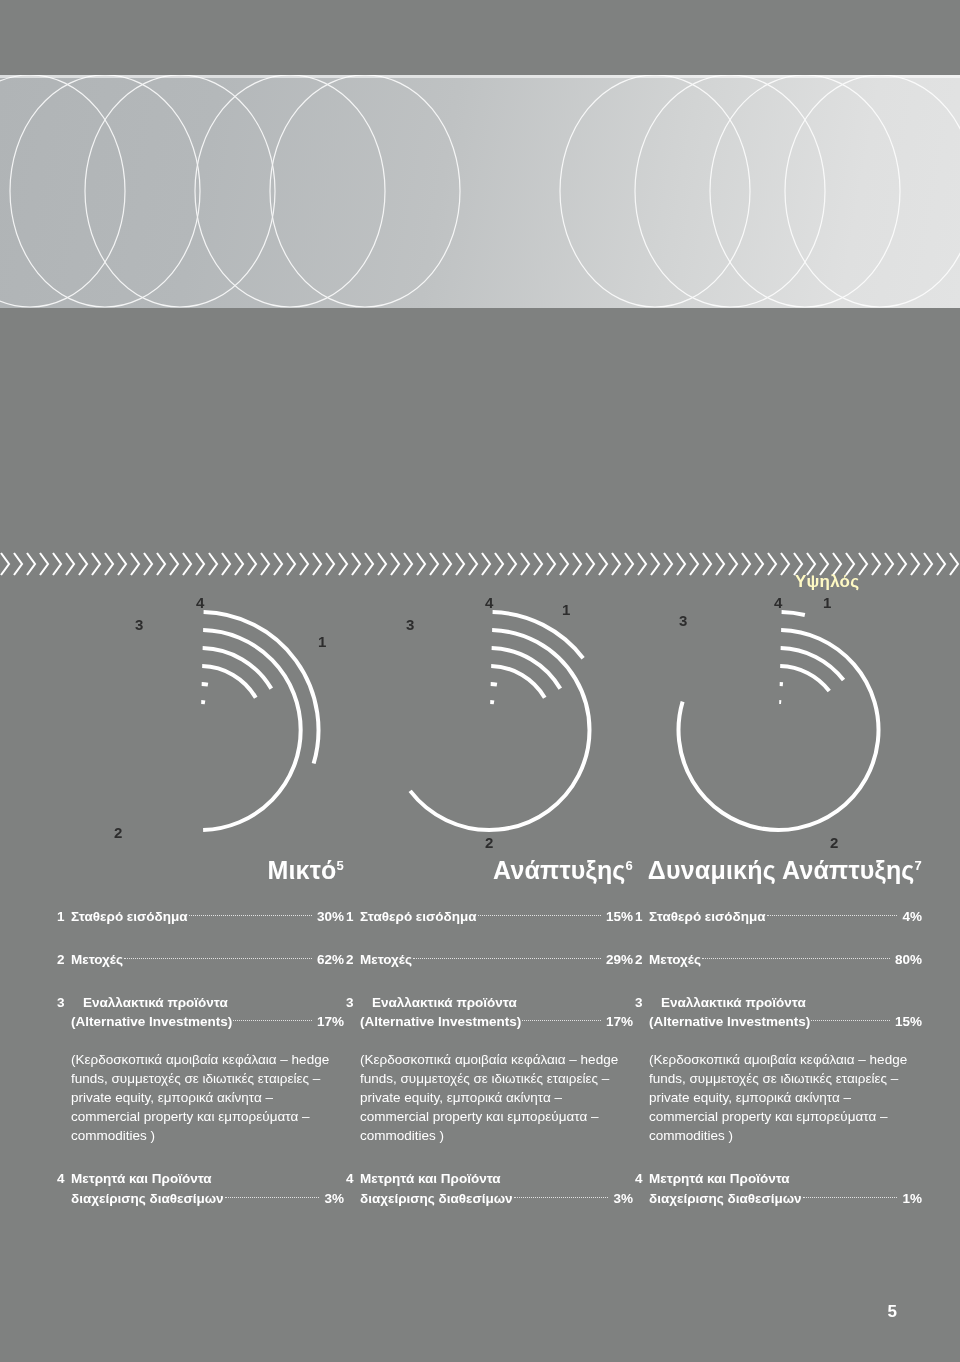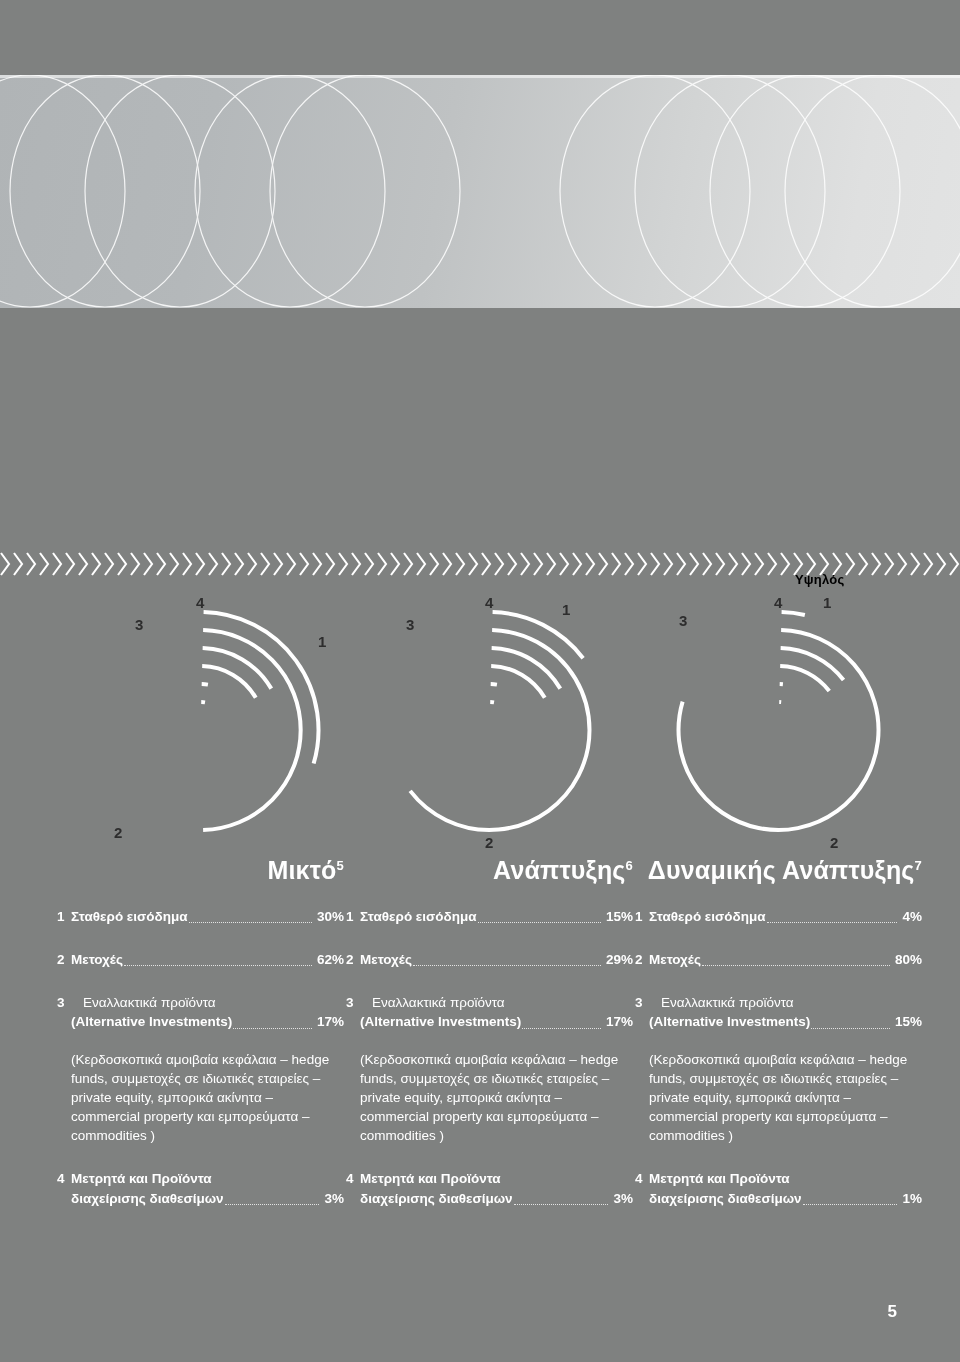--- a/index.html
+++ b/index.html
@@ -61,23 +61,23 @@
 
   .ring-wrap {
     position: relative;
     width: 287px;
     height: 262px;
   }
   .ring-wrap svg { display: block; }
 
   .risk-label {
     position: absolute;
-    font-size: 13px;
-    font-weight: bold;
-    color: #000000;
+    font-size: 17px;
+    font-weight: bold;
+    color: #fef9c3;
     letter-spacing: .2px;
   }
 
   .col-title {
     font-size: 25px;
     font-weight: bold;
     color: #ffffff;
     letter-spacing: .2px;
     margin: 4px 0 22px 0;
     white-space: nowrap;
@@ -100,21 +100,21 @@
     font-weight: bold;
     width: 14px;
     flex: 0 0 14px;
     color: #ffffff;
   }
   .legend-item .body {
     flex: 1 1 auto;
   }
   .lead-row {
     display: flex;
-    align-items: flex-end;
+    align-items: flex-start;
     width: 100%;
   }
   .lead-row .nm {
     font-weight: bold;
     white-space: nowrap;
   }
   .lead-row .dots {
     flex: 1 1 auto;
     border-bottom: 1.5px dotted rgba(255,255,255,.78);
     margin: 0 5px 3px 1px;
@@ -123,21 +123,21 @@
   }
   .lead-row .pct {
     font-weight: bold;
     white-space: nowrap;
   }
   .sub {
     font-weight: normal;
     margin-top: 18px;
   }
   .legend-item.alt .nm-block {
-    font-weight: normal;
+    font-weight: bold;
     padding-left: 12px;
   }
   .legend-item.cash { margin-bottom: 0; }
 
   
   #page-number {
     position: absolute;
     right: 63px;
     bottom: 40px;
     font-size: 17px;

